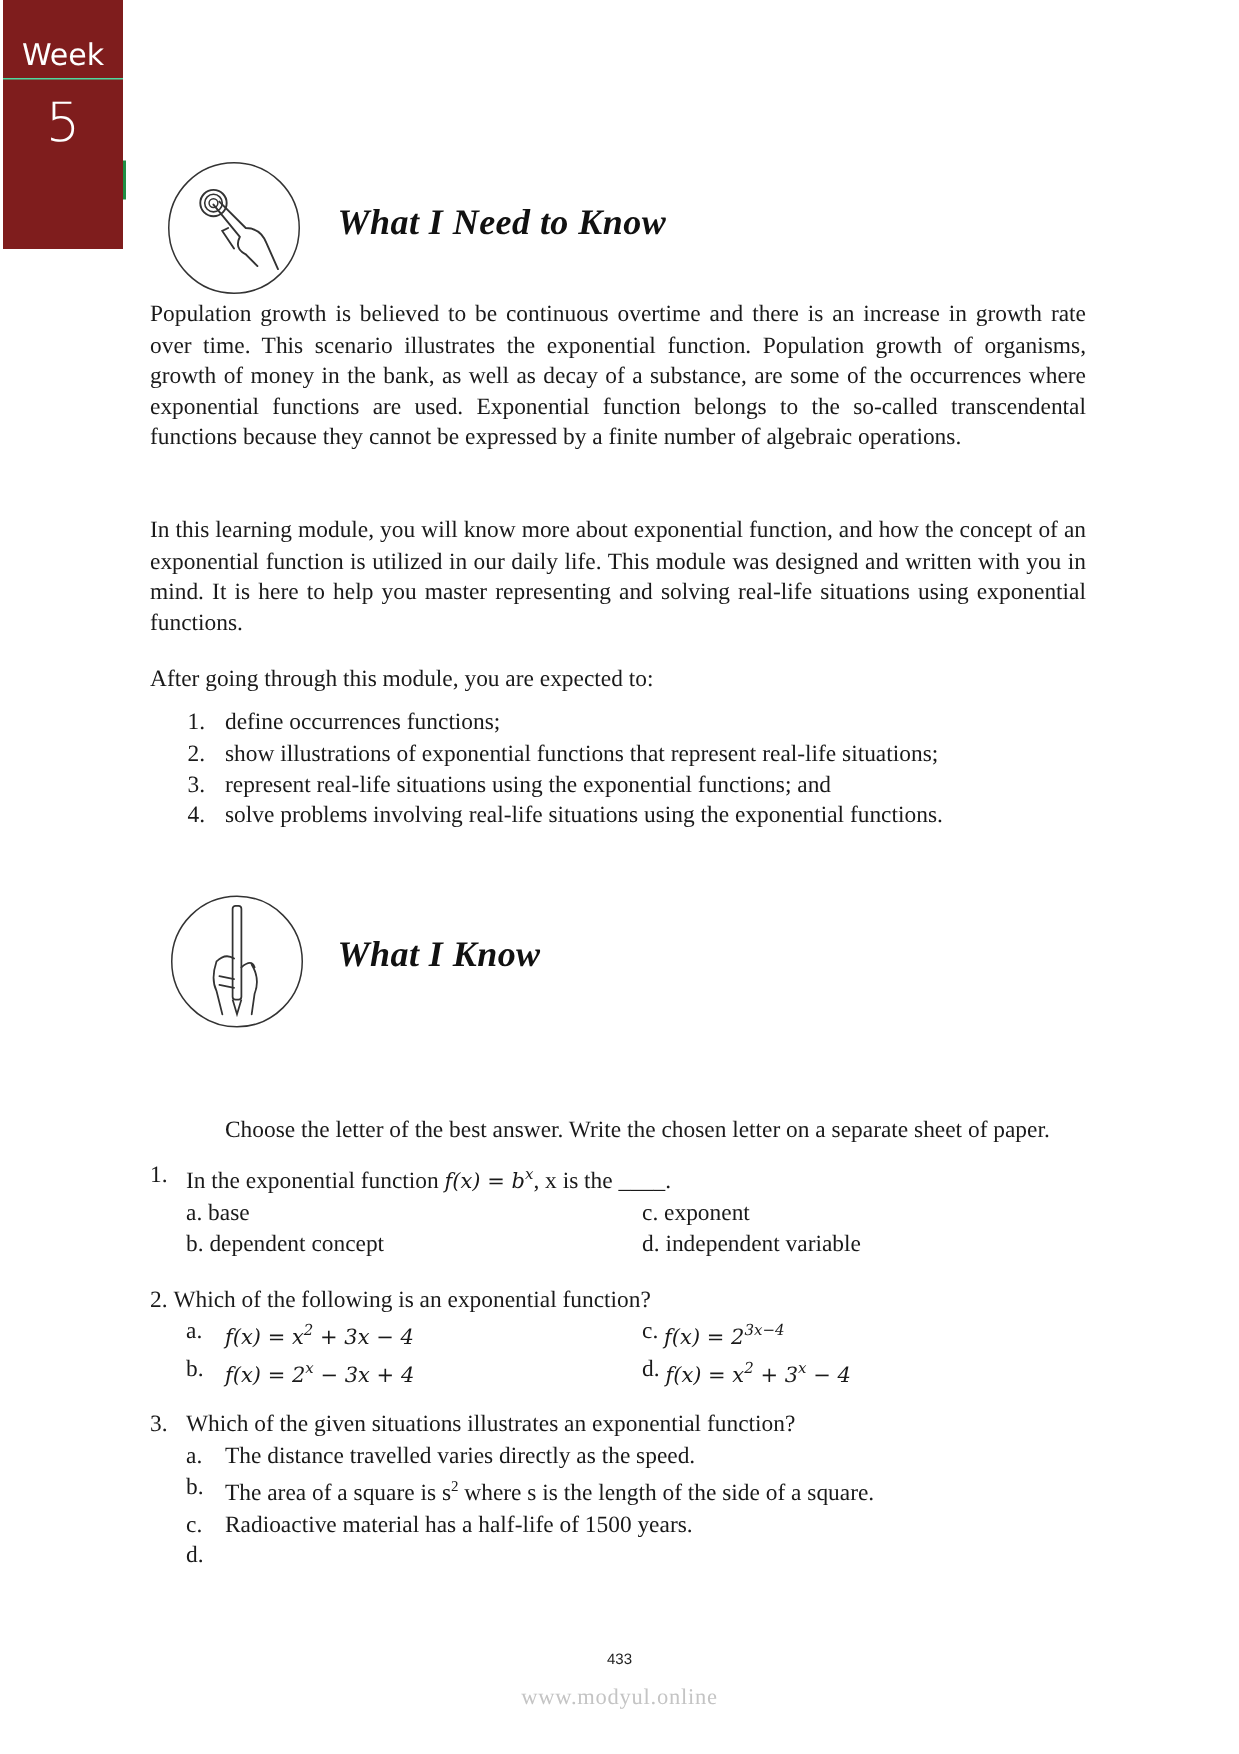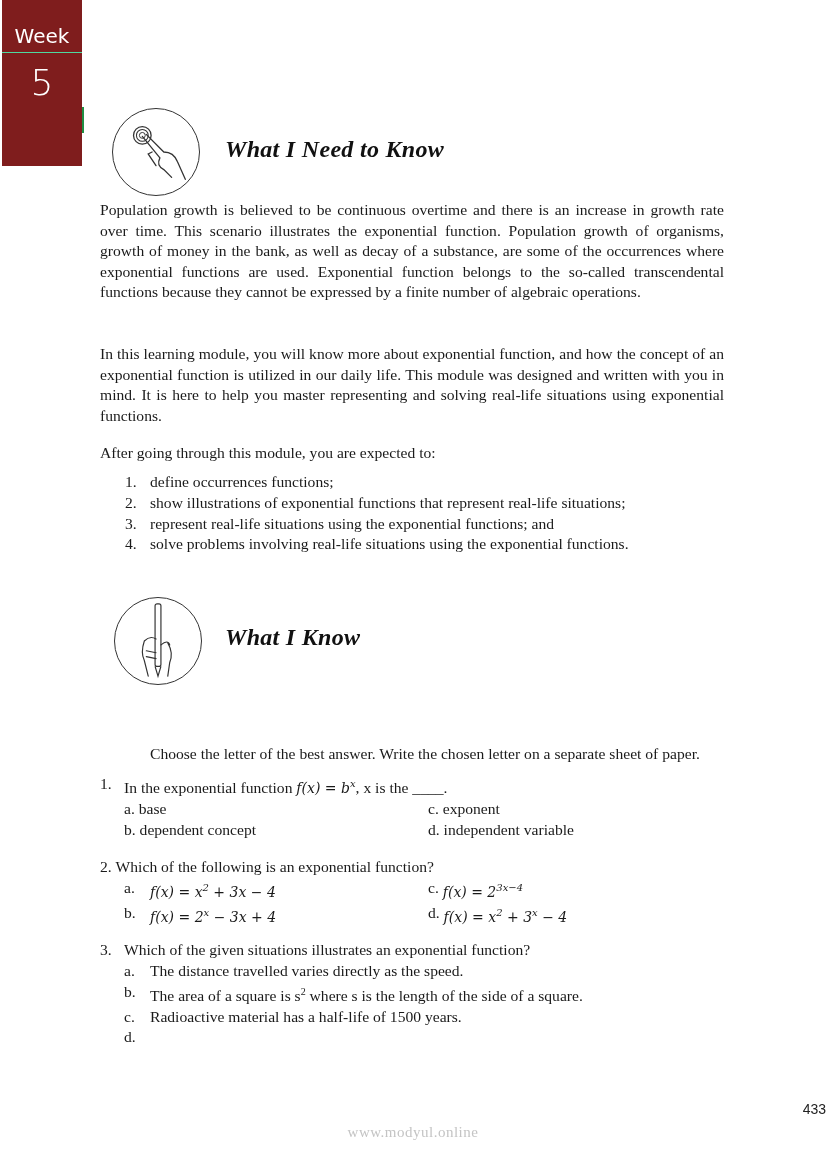--- a/index.html
+++ b/index.html
@@ -24,22 +24,22 @@
     .objectives .num { width: 25px; }
     .question { position: absolute; left: 100px; width: 630px; font-family: "Liberation Serif", serif; font-size: 15.6px; line-height: 20.8px; }
     .q-stem { display: flex; }
     .q-stem .qnum { width: 24px; }
     .choices-grid { display: grid; grid-template-columns: 304px 300px; padding-left: 24px; }
     .choices-list { padding-left: 24px; }
     .choice { display: flex; }
     .choice .letter { width: 26px; }
     .math { font-family: "DejaVu Serif", serif; font-style: italic; font-size: 14px; }
     .math .up { font-size: 10px; vertical-align: 6px; font-style: italic; }
-    .page-number { position: absolute; left: 0; width: 826px; top: 1101px; text-align: right;
-                   font-family: "Liberation Sans", sans-serif; font-size: 14px; color: #222; }
+    .page-number { position: absolute; left: 0; width: 826px; top: 1101px; text-align: center;
+                   font-family: "Liberation Sans", sans-serif; font-size: 10px; color: #222; }
     .watermark { position: absolute; left: 0; width: 826px; top: 1124px; text-align: center;
                  font-family: Liberation Serif, serif; font-size: 15px; color: #c4c4c4; letter-spacing: 0.5px; }
   </style>
 </head>
 <body>
 
 <div class="week-tab">
   <div class="week-label">Week</div>
   <div class="divider"></div>
   <div class="week-num">5</div>

